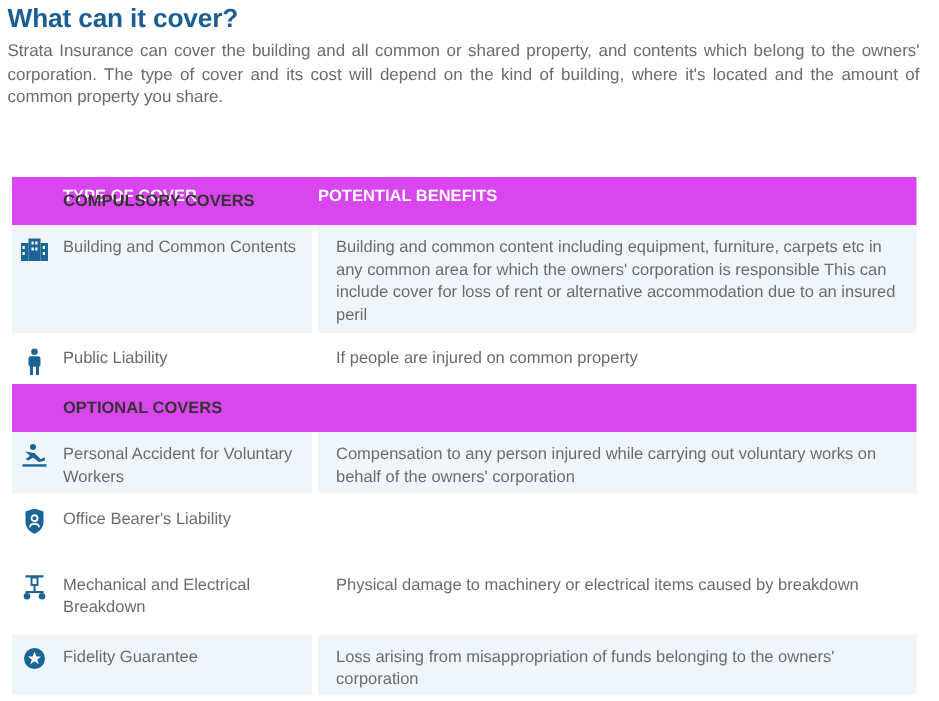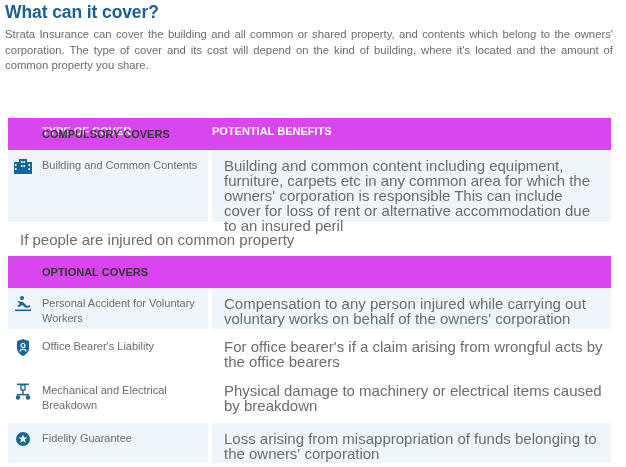--- a/index.html
+++ b/index.html
@@ -7,21 +7,21 @@
   .title { position: absolute; left: 5px; top: 2px; font-size: 17.5px; font-weight: bold; color: #1a5f93; letter-spacing: -0.1px; }
   .intro { position: absolute; left: 5px; top: 27px; width: 608px; font-size: 11.3px; line-height: 15.5px; color: #6b6b6b; text-align: justify; }
   .table { position: absolute; left: 8px; top: 83px; width: 603px; }
   .row { display: flex; margin-bottom: 2px; }
   .hdr { height: 33px; }
   .hdr .c1, .hdr .c2 { background: #1d4ed8; color: #ffffff; font-weight: bold; font-size: 11px; display: flex; align-items: center; margin-top: 48px; }
   .hdr .c1 { width: 200px; padding-left: 34px; box-sizing: border-box; margin-right: 4px; }
   .hdr .c2 { flex: 1; padding-left: 0; }
   .section { height: 32px; background: #d946ef; display: flex; align-items: center; padding-left: 34px; font-size: 11px; font-weight: bold; color: #333; }
   .item .c1 { width: 200px; margin-right: 4px; display: flex; box-sizing: border-box; padding: 8px 4px 0 4px; }
-  .item .c2 { flex: 1; padding: 8px 8px 0 12px; font-size: 15px; line-height: 15px; color: #6b6b6b; box-sizing: border-box; }
+  .item .c2 { flex: 1; padding: 8px 8px 0 12px; font-size: 11px; line-height: 15px; color: #6b6b6b; box-sizing: border-box; }
   .item.shade .c1, .item.shade .c2 { background: #eff6fb; }
   .icon { width: 22px; height: 18px; flex: none; margin-right: 8px; display: flex; align-items: flex-start; justify-content: center; }
   .icon svg { display: block; }
   .label { font-size: 11px; line-height: 15px; color: #6b6b6b; }
 </style>
 </head>
 <body>
 
 <div class="title">What can it cover?</div>
 <div class="intro">Strata Insurance can cover the building and all common or shared property, and contents which belong to the owners' corporation. The type of cover and its cost will depend on the kind of building, where it's located and the amount of common property you share.</div>
@@ -52,20 +52,31 @@
               <rect x="15.5" y="10" width="1.5" height="2"></rect>
             </g>
           </svg>
       </span>
       <span class="label">Building and Common Contents</span>
     </div>
     <div class="c2">Building and common content including equipment, furniture, carpets etc in any common area for which the owners' corporation is responsible  This can include cover for loss of rent or alternative accommodation due to an insured peril</div>
   </div>
 
   <div class="row item" style="height:30px">
+    <div class="c1">
+      <span class="icon">
+        <svg width="12" height="18" viewBox="0 0 12 18">
+            <circle cx="6" cy="2.5" r="2.2" fill="#1a6496"></circle>
+            <rect x="2" y="5.5" width="8" height="7" rx="1.5" fill="#1a6496"></rect>
+            <rect x="3" y="12" width="2" height="6" fill="#1a6496"></rect>
+            <rect x="7" y="12" width="2" height="6" fill="#1a6496"></rect>
+          </svg>
+      </span>
+      <span class="label">Public Liability</span>
+    </div>
     <div class="c2">If people are injured on common property</div>
   </div>
 
   <div class="section">OPTIONAL COVERS</div>
 
   <div class="row item shade" style="height:41px">
     <div class="c1">
       <span class="icon">
         <svg width="18" height="16" viewBox="0 0 18 16">
             <circle cx="8" cy="2" r="2" fill="#1a6496"></circle>
@@ -82,21 +93,20 @@
     <div class="c1">
       <span class="icon">
         <svg width="14" height="17" viewBox="0 0 14 17">
             <path d="M7 0 L13 2 L13 9 C13 13 10 15.5 7 17 C4 15.5 1 13 1 9 L1 2 Z" fill="#1a6496"></path>
             <circle cx="7" cy="6.5" r="2" fill="none" stroke="#fff" stroke-width="1.2"></circle>
             <path d="M4 12.5 C4 9.5 10 9.5 10 12.5" fill="none" stroke="#fff" stroke-width="1.2"></path>
           </svg>
       </span>
       <span class="label">Office Bearer's Liability</span>
     </div>
-    <div class="c2">For office bearer's if a claim arising from wrongful acts by the office bearers</div>
   </div>
 
   <div class="row item" style="height:46px">
     <div class="c1">
       <span class="icon">
         <svg width="18" height="18" viewBox="0 0 18 18">
             <rect x="3" y="0.5" width="12" height="1.5" fill="#1a6496"></rect>
             <rect x="7" y="2" width="4" height="5" fill="none" stroke="#1a6496" stroke-width="1.3"></rect>
             <rect x="8.3" y="7" width="1.4" height="5" fill="#1a6496"></rect>
             <rect x="3" y="11" width="12" height="1.4" fill="#1a6496"></rect>

